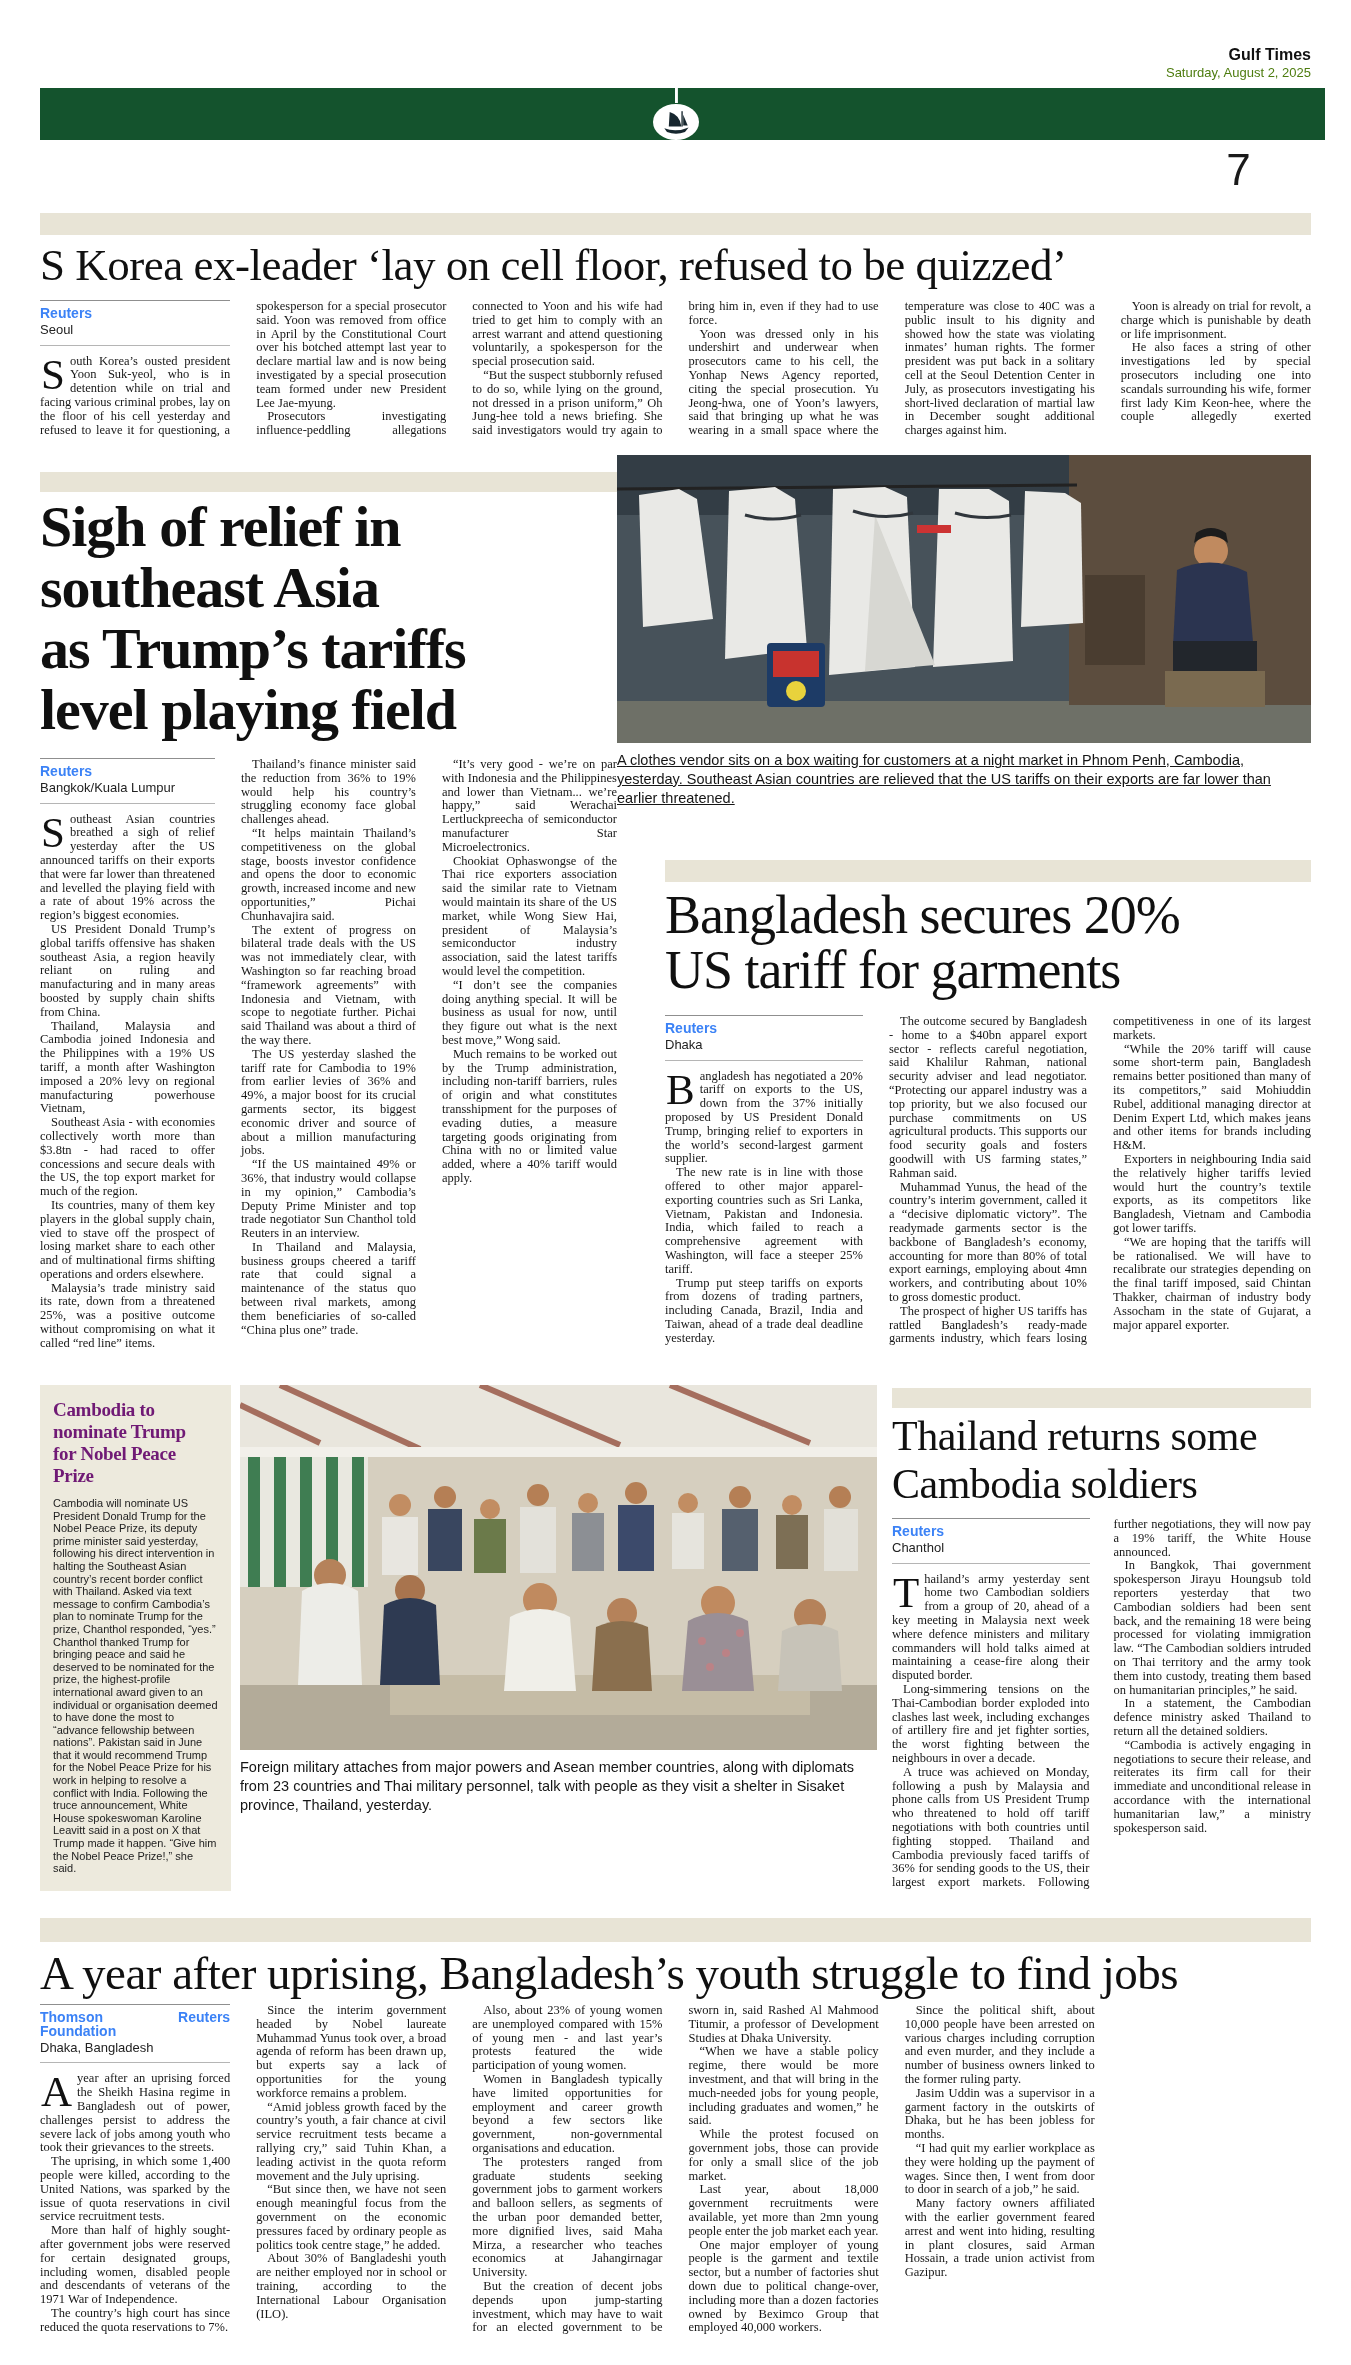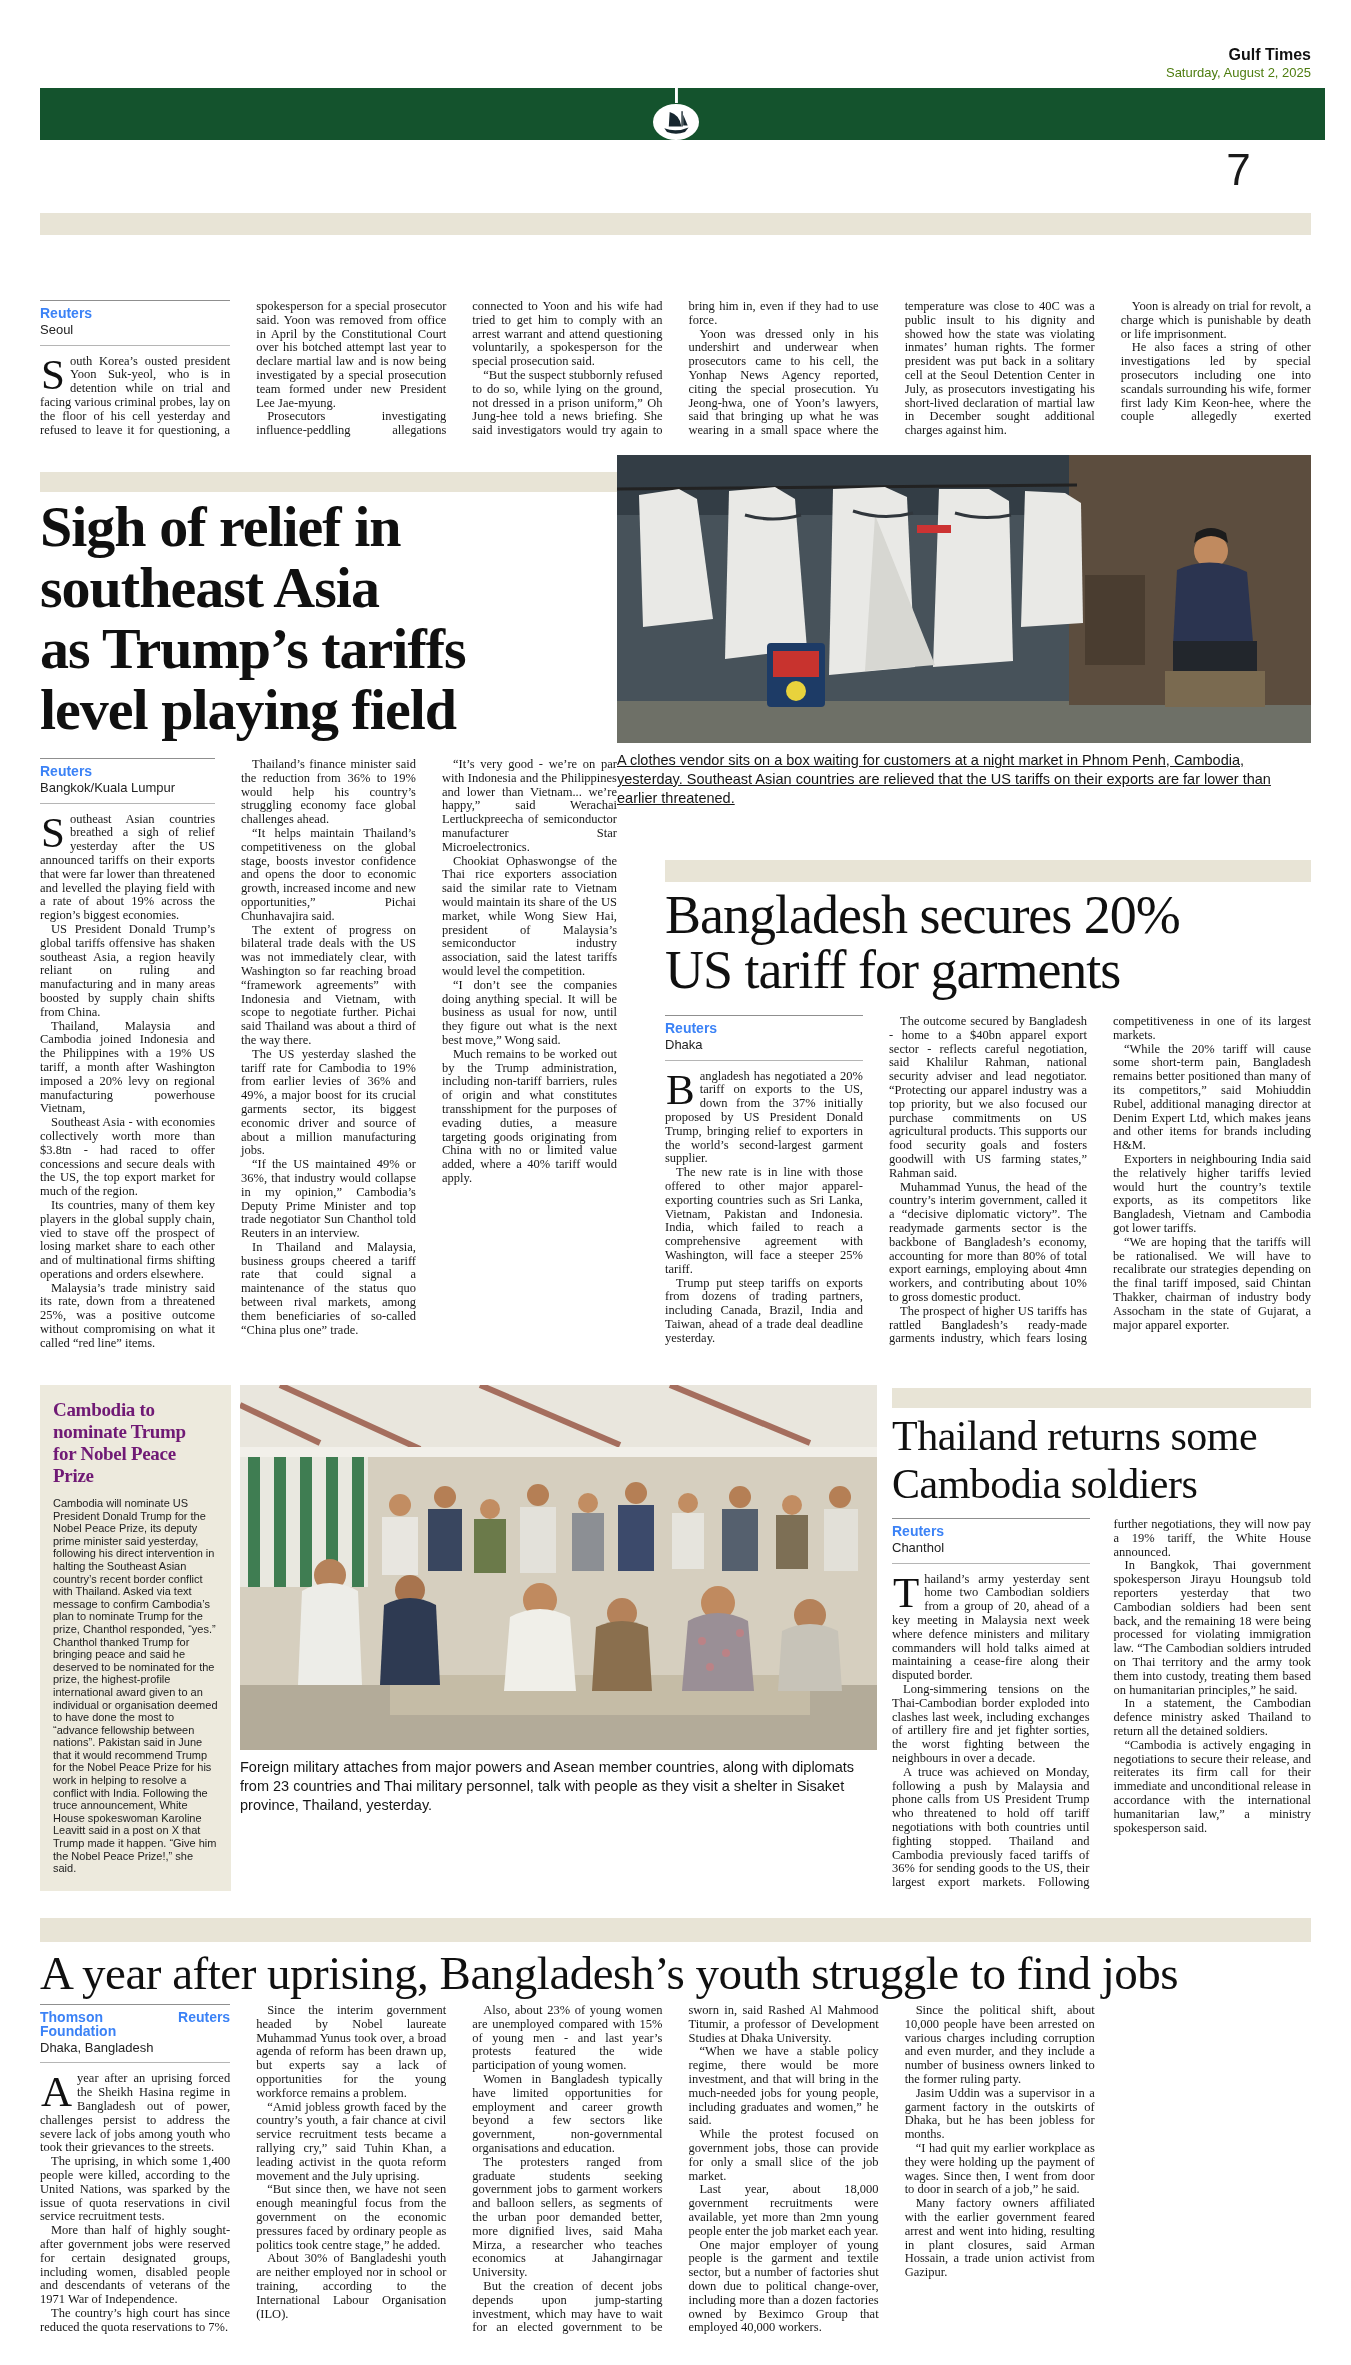--- a/index.html
+++ b/index.html
@@ -68,20 +68,21 @@
       <svg width="36" height="36" viewBox="0 0 40 40">
         <path d="M7 27 Q20 32 34 26 L30 31 Q20 35 10 31 Z" fill="#16262e"></path>
         <path d="M12 25 L13 9 Q24 12 26 25 Z" fill="#16262e"></path>
         <path d="M28 24 L28 12 L33 24 Z" fill="#16262e"></path>
         <rect x="26" y="8" width="1.5" height="17" fill="#16262e"></rect>
       </svg>
     </span>
   </div>
 
   <div class="abs kicker" style="left:40px;top:213px;width:1271px;height:22px;"></div>
+  <div class="abs hl hl-skorea" style="left:40px;top:240px;width:1271px;">S Korea ex-leader ‘lay on cell floor, refused to be quizzed’</div>
   <div class="abs cols cols-6" style="left:40px;top:300px;width:1271px;height:148px;">
     <div class="byline">
       <div class="src">Reuters</div>
       <div class="loc">Seoul</div>
     </div>
     <div>
         <p class="lead">South Korea’s ousted president Yoon Suk-yeol, who is in detention while on trial and facing various criminal probes, lay on the floor of his cell yesterday and refused to leave it for questioning, a spokesperson for a special prosecutor said. Yoon was removed from office in April by the Constitutional Court over his botched attempt last year to declare martial law and is now being investigated by a special prosecution team formed under new President Lee Jae-myung.</p>
         <p>Prosecutors investigating influence-peddling allegations connected to Yoon and his wife had tried to get him to comply with an arrest warrant and attend questioning voluntarily, a spokesperson for the special prosecution said.</p>
         <p>“But the suspect stubbornly refused to do so, while lying on the ground, not dressed in a prison uniform,” Oh Jung-hee told a news briefing. She said investigators would try again to bring him in, even if they had to use force.</p>
         <p>Yoon was dressed only in his undershirt and underwear when prosecutors came to his cell, the Yonhap News Agency reported, citing the special prosecution. Yu Jeong-hwa, one of Yoon’s lawyers, said that bringing up what he was wearing in a small space where the temperature was close to 40C was a public insult to his dignity and showed how the state was violating inmates’ human rights. The former president was put back in a solitary cell at the Seoul Detention Center in July, as prosecutors investigating his short-lived declaration of martial law in December sought additional charges against him.</p>

